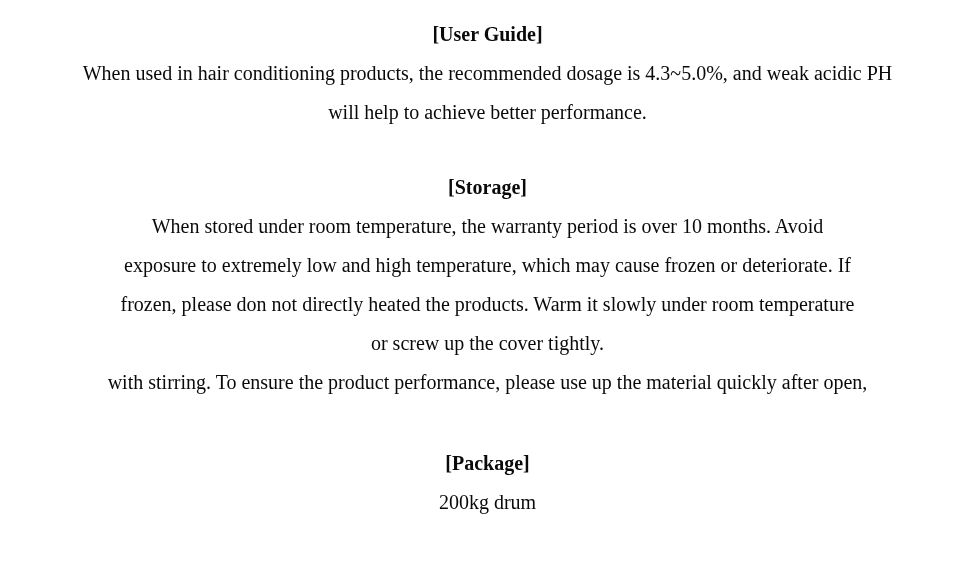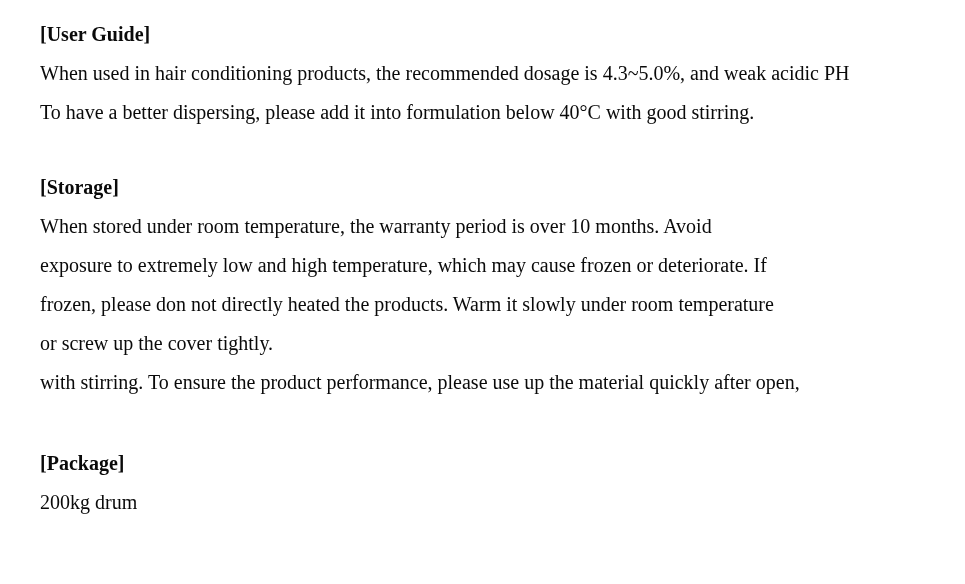--- a/index.html
+++ b/index.html
@@ -12,40 +12,41 @@
     width: 965px;
     height: 584px;
     background: #ffffff;
     overflow: hidden;
     box-sizing: border-box;
     padding: 15px 30px 0 40px;
     font-family: "Liberation Serif", "DejaVu Serif", serif;
     font-size: 20px;
     line-height: 39px;
     color: #0a0a0a;
+    text-align: center;
   }
   .heading {
     font-weight: bold;
     white-space: nowrap;
   }
   .line {
     white-space: nowrap;
   }
   .spacer-1 { height: 36px; }
   .spacer-2 { height: 42px; }
 </style>
 </head>
 <body>
 
 <div class="page">
 
   <div>
     <div class="heading">[User Guide]</div>
     <div class="line">When used in hair conditioning products, the recommended dosage is 4.3~5.0%, and weak acidic PH</div>
-    <div class="line">To have a better dispersing, please add it into formulation below 40°C with good stirring.</div>
+    <div class="line">will help to achieve better performance.</div>
   </div>
 
   <div class="spacer-1"></div>
 
   <div>
     <div class="heading">[Storage]</div>
     <div class="line">When stored under room temperature, the warranty period is over 10 months. Avoid</div>
     <div class="line">exposure to extremely low and high temperature, which may cause frozen or deteriorate. If</div>
     <div class="line">frozen, please don not directly heated the products. Warm it slowly under room temperature</div>
     <div class="line">or screw up the cover tightly.</div>

